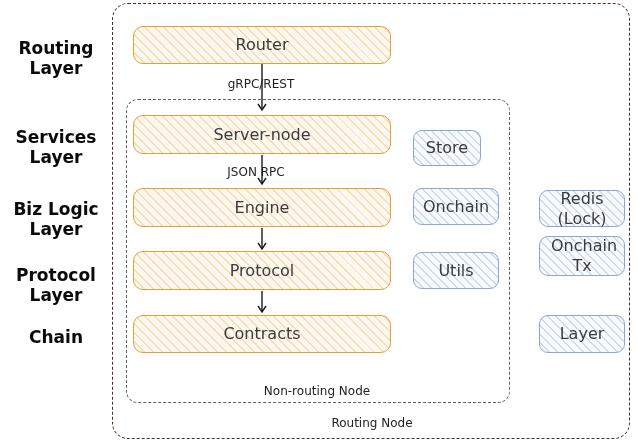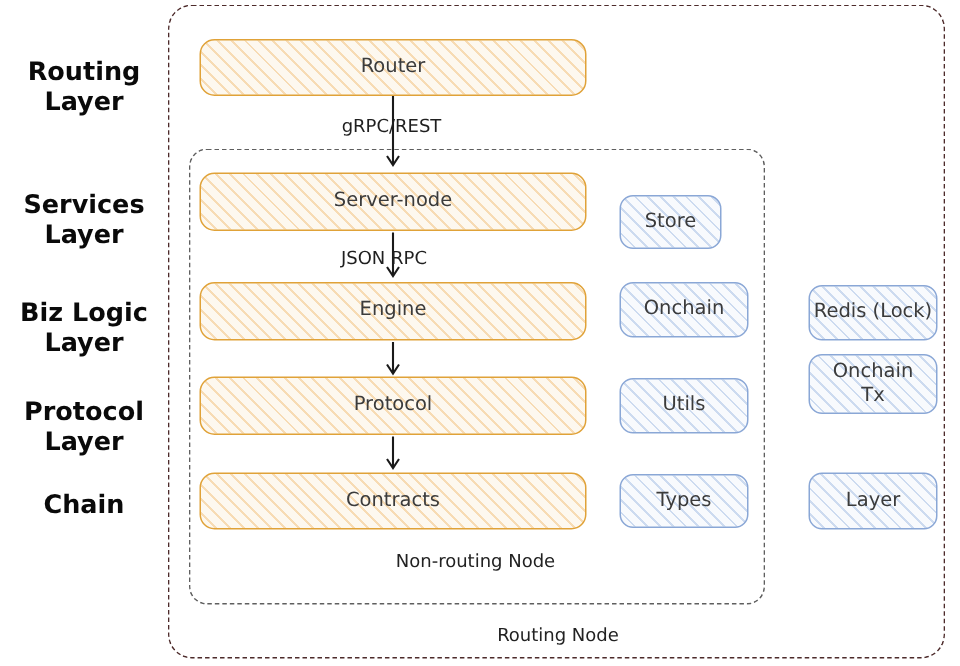--- a/index.html
+++ b/index.html
@@ -40,21 +40,21 @@
     font-size:17px;
     font-weight:700;
     color:#0a0a0a;
     letter-spacing:0;
   }
   .node{
     position:absolute;
     box-sizing:border-box;
     display:flex;align-items:center;justify-content:center;
     border-radius:9px;
-    font-size:13px;
+    font-size:16px;
     color:var(--text);
   }
   .node.orange{
     border:1.8px solid var(--primary-border);
     background-color:var(--primary-fill);
     background-image:repeating-linear-gradient(45deg,
       rgba(236,166,70,0.35) 0px, rgba(236,166,70,0.35) 1.4px,
       transparent 1.4px, transparent 6.5px);
     border-radius:10px;
   }
@@ -148,30 +148,27 @@
 
   <div class="node blue" style="left:413px;top:130px;width:68px;height:36px;">
     <span class="node-label">Store</span>
   </div>
   <div class="node blue" style="left:413px;top:188px;width:86px;height:37px;">
     <span class="node-label">Onchain</span>
   </div>
   <div class="node blue" style="left:413px;top:252px;width:86px;height:37px;">
     <span class="node-label">Utils</span>
   </div>
-  <div class="node blue" style="left:413px;top:316px;width:86px;height:36px;">
-    <span class="node-label">Types</span>
-  </div>
 
   <div class="node blue" style="left:539px;top:190px;width:86px;height:37px;">
     <span class="node-label">Redis (Lock)</span>
   </div>
   <div class="node blue" style="left:539px;top:236px;width:86px;height:40px;">
     <span class="node-label narrow">Onchain Tx</span>
   </div>
   <div class="node blue" style="left:539px;top:315px;width:86px;height:38px;">
     <span class="node-label">Layer</span>
   </div>
 
-  <div class="group-caption" style="left:126px;top:367px;width:382px;">Non-routing Node</div>
+  <div class="group-caption" style="left:126px;top:384px;width:382px;">Non-routing Node</div>
   <div class="group-caption" style="left:112px;top:416px;width:520px;">Routing Node</div>
 
 </div>
 
 </body></html>

